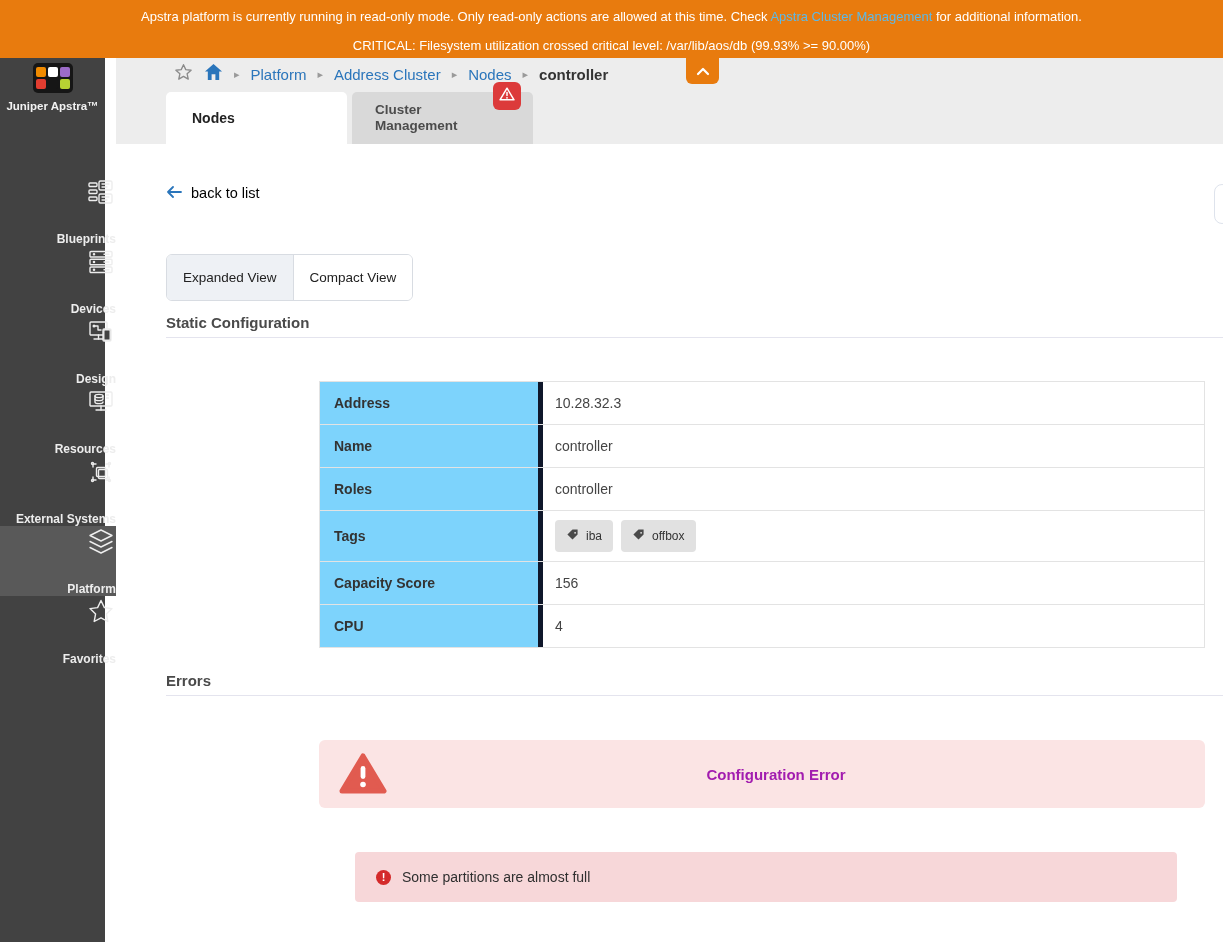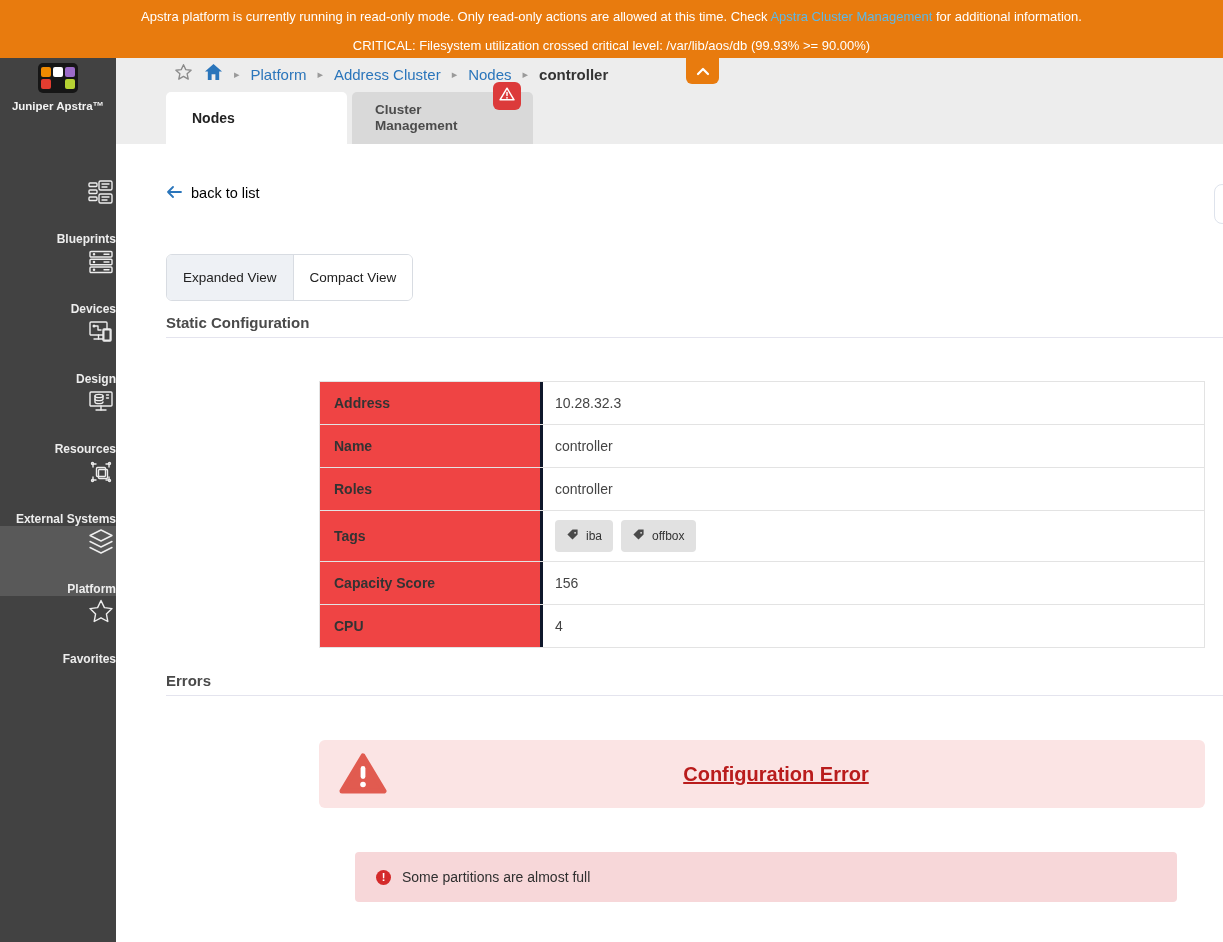--- a/index.html
+++ b/index.html
@@ -11,21 +11,21 @@
     background:#e87b0e; color:#fff; text-align:center; z-index:30; }
   .banner-line { font-size:13px; font-weight:normal; line-height:16px; }
   .banner-line1 { margin-top:9px; }
   .banner-line2 { margin-top:13px; }
   .banner-link { color:#5db9e8; cursor:pointer; }
   .banner-collapse { position:absolute; left:686px; top:58px; width:33px; height:26px;
     background:#e87b0e; border-radius:0 0 6px 6px; display:flex; align-items:center;
     justify-content:center; cursor:pointer; z-index:31; }
 
   
-  .sidebar { position:absolute; left:0; top:58px; width:116px; bottom:0;
+  .sidebar { position:absolute; left:0; top:58px; width:105px; bottom:0;
     background:#424242; z-index:20; }
   .brand { display:flex; flex-direction:column; align-items:center; padding-top:5px; }
   .logo { width:40px; height:30px; background:#161616; border-radius:5px;
     display:grid; grid-template-columns:repeat(3,10px); grid-template-rows:repeat(2,10px);
     gap:2px; padding:3px; justify-content:center; align-content:center; }
   .logo i { border-radius:2px; display:block; }
   .brand-name { color:#f2f2f2; font-size:11.5px; font-weight:bold; margin-top:7px;
     white-space:nowrap; }
   .nav { position:absolute; left:0; top:118px; width:116px; }
   .nav-item { height:70px; display:flex; flex-direction:column; align-items:flex-end;
@@ -70,36 +70,36 @@
   .section-heading { position:absolute; left:50px; font-size:15px; font-weight:bold;
     color:#4a4a4a; }
   .section-rule { position:absolute; left:50px; right:0; height:1px; background:#e4e4ee; }
   .h-static { top:170px; } .r-static { top:193px; }
   .h-errors { top:528px; } .r-errors { top:551px; }
 
   
   .cfg-table { position:absolute; left:203px; top:237px; width:886px;
     border:1px solid #e3e3e3; border-bottom:none; }
   .cfg-row { display:flex; border-bottom:1px solid #e3e3e3; }
-  .cfg-label { width:223px; background:#ef4444; border-right:3px solid #0f172a;
+  .cfg-label { width:223px; background:#7dd3fc; border-right:5px solid #0f172a;
     display:flex; align-items:center; padding-left:14px; font-size:14px;
     font-weight:bold; color:#333; }
   .cfg-value { flex:1; display:flex; align-items:center; padding-left:12px;
     font-size:14px; color:#444; gap:8px; }
   .row-43 { height:43px; } .row-51 { height:51px; }
   .tag-chip { background:#e1e1e1; border-radius:4px; padding:8px 11px; display:flex;
     align-items:center; gap:7px; font-size:12px; color:#333; cursor:default; }
   .tag-chip svg { fill:#4a4a4a; }
 
   
   .error-banner { position:absolute; left:203px; top:596px; width:886px; height:68px;
     background:#fbe4e4; border-radius:6px; display:flex; align-items:center; }
   .error-banner .icon-wrap { width:88px; display:flex; justify-content:center; }
-  .error-banner .title { flex:1; text-align:center; font-size:20px; font-weight:bold;
-    color:#b91c1c; margin-right:60px;text-decoration:underline; }
+  .error-banner .title { flex:1; text-align:center; font-size:15px; font-weight:bold;
+    color:#a21caf; margin-right:60px; }
   .alert { position:absolute; left:239px; top:708px; width:822px; height:50px;
     background:#f7d7d9; border-radius:4px; display:flex; align-items:center;
     padding:0 21px; gap:11px; }
   .alert-icon { width:15px; height:15px; border-radius:50%; background:#d42a2a;
     color:#fff; font-size:11px; font-weight:bold; display:flex; align-items:center;
     justify-content:center; flex:0 0 auto; }
   .alert-text { font-size:14px; color:#2f2f2f; }
 </style>
 </head>
 <body>

